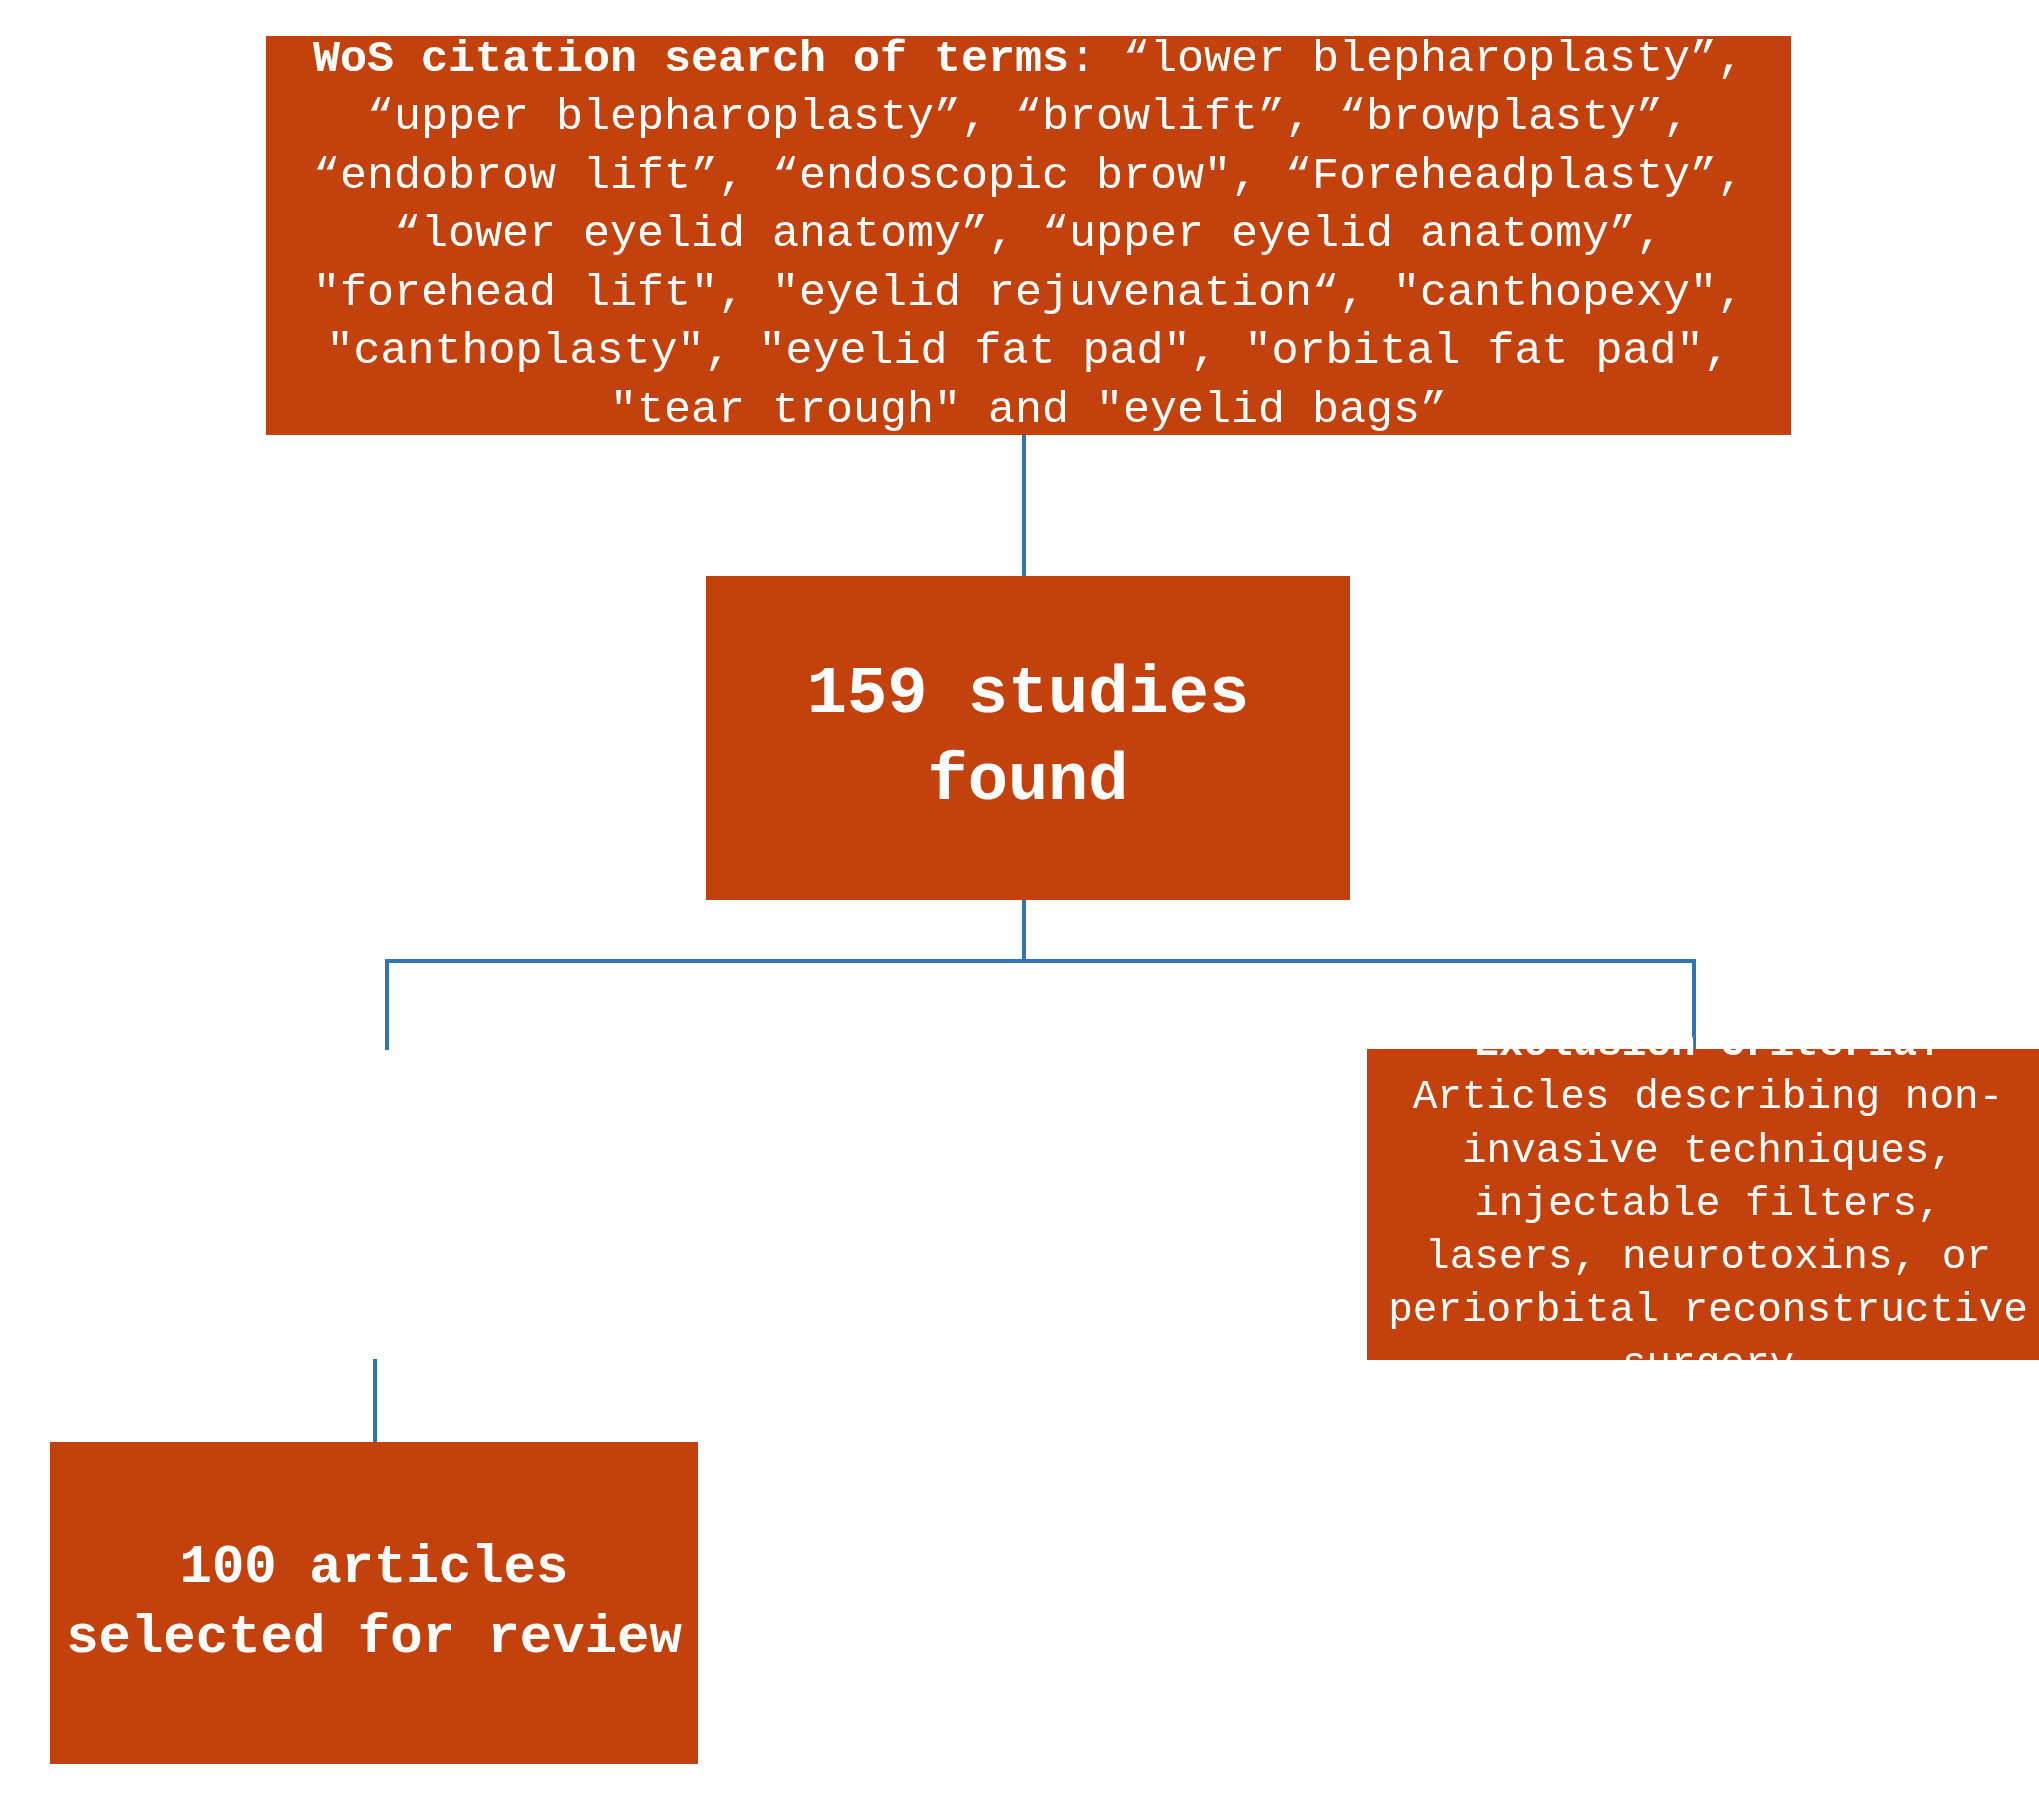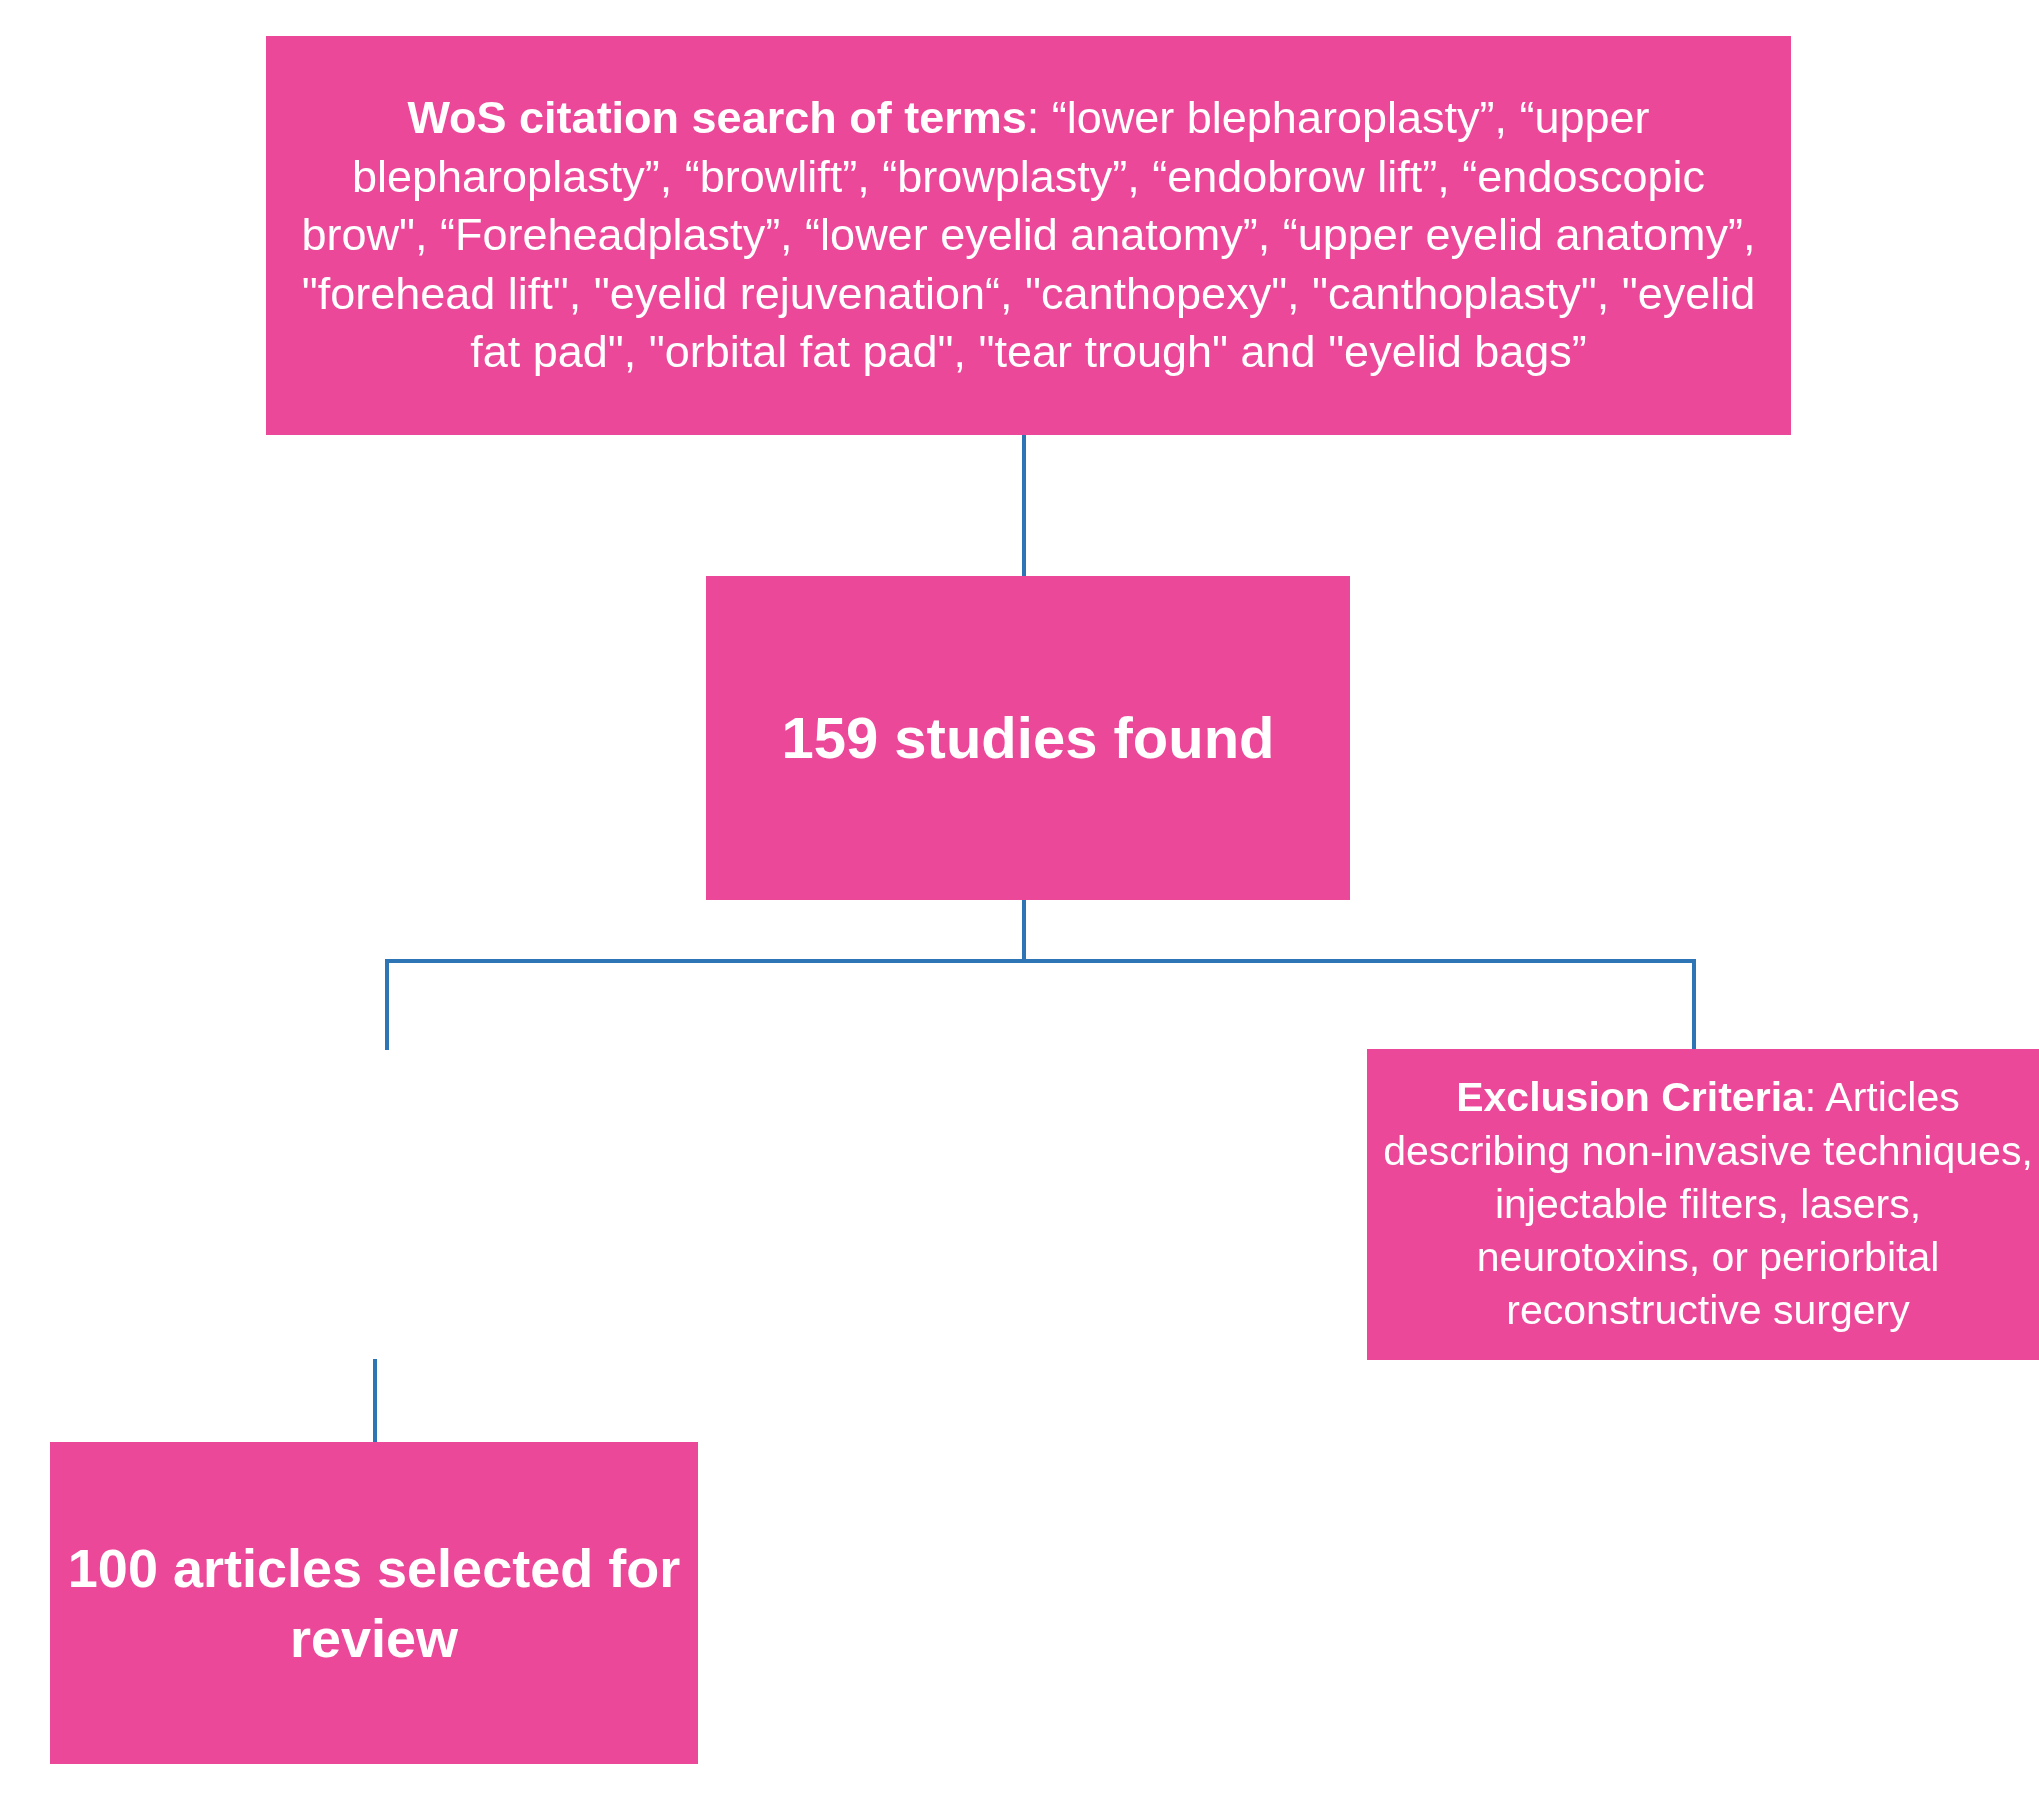--- a/index.html
+++ b/index.html
@@ -13,50 +13,51 @@
   }
   #canvas {
     position: relative;
     width: 2040px;
     height: 1797px;
     background: #ffffff;
     overflow: hidden;
   }
   .node {
     position: absolute;
-    background: #ec4899;
+    background: #c2410c;
     color: #ffffff;
     box-sizing: border-box;
     display: flex;
     align-items: center;
     justify-content: center;
     text-align: center;
     line-height: 1.30;
     padding: 5.4px 12.6px;
+    font-family: Liberation Mono, monospace;
   }
   .node p {
     margin: 0;
     width: 100%;
   }
   .b {
     font-weight: bold;
   }
 
   
   #node-search {
     left: 266px;  top: 36px;
     width: 1525px; height: 399px;
     font-size: 45px;
     padding: 0 23.4px;
   }
 
   #node-found {
     left: 706px; top: 576px;
     width: 644px; height: 324px;
-    font-size: 58px;
+    font-size: 67px;
     font-weight: bold;
   }
 
   #node-inclusion {
     left: 47px; top: 1049px;
     width: 697px; height: 311px;
     font-size: 41px;
     padding: 0 10.8px;
   }
 

